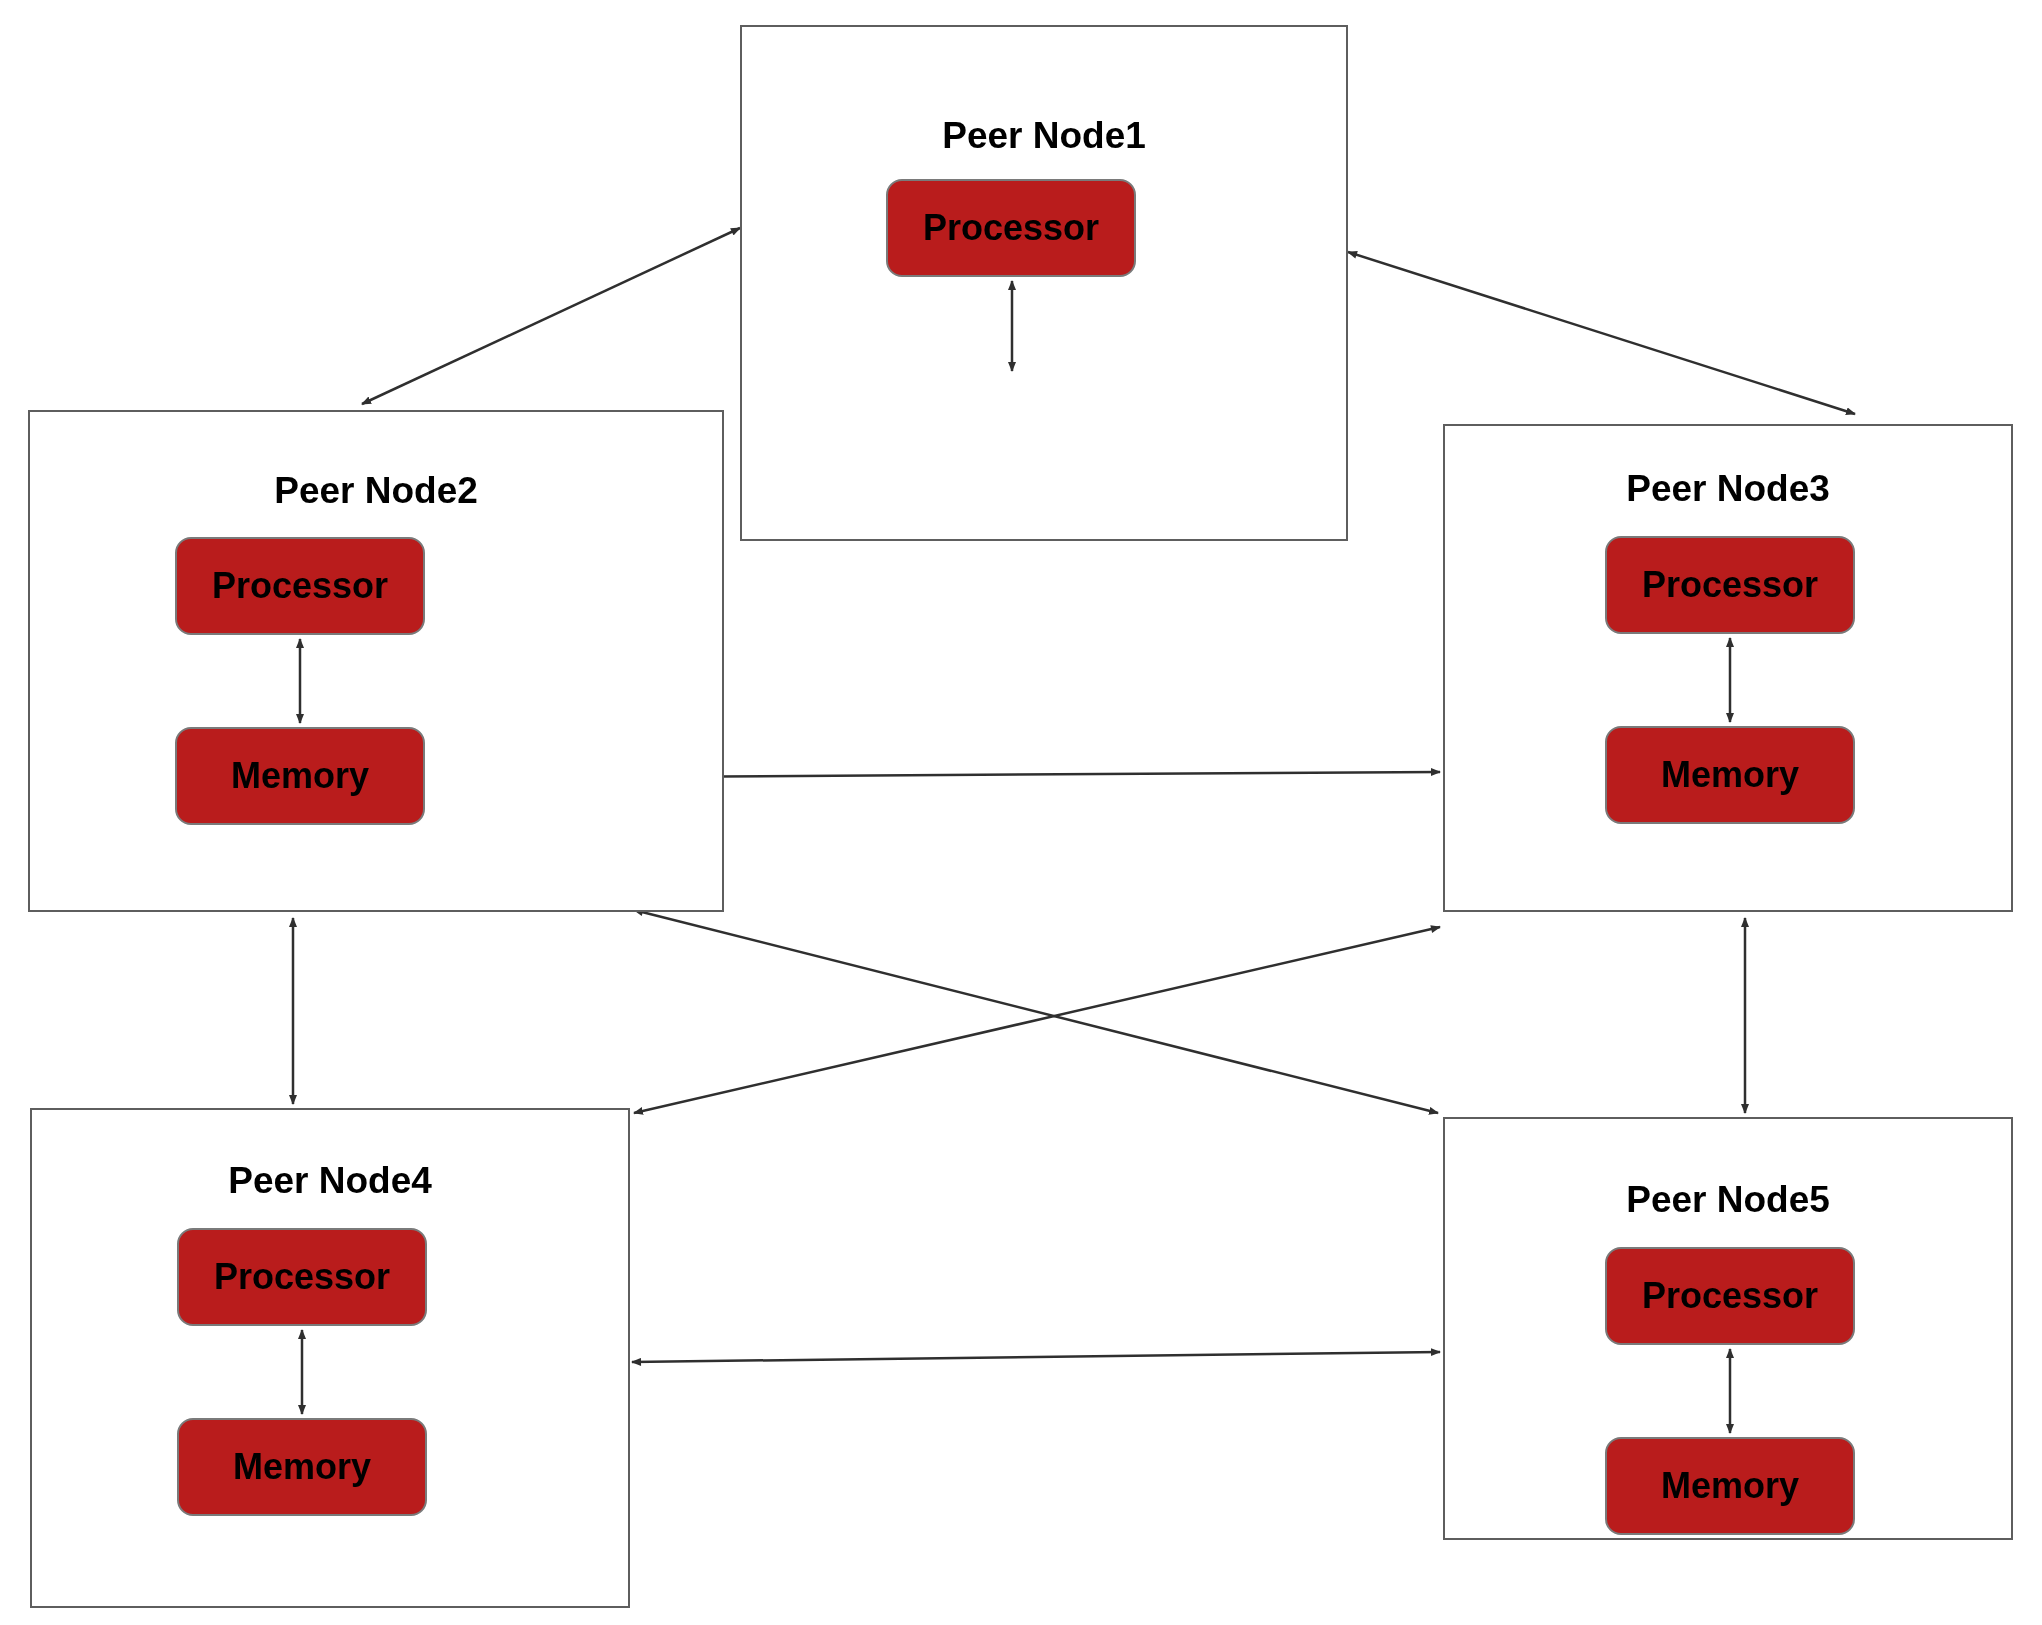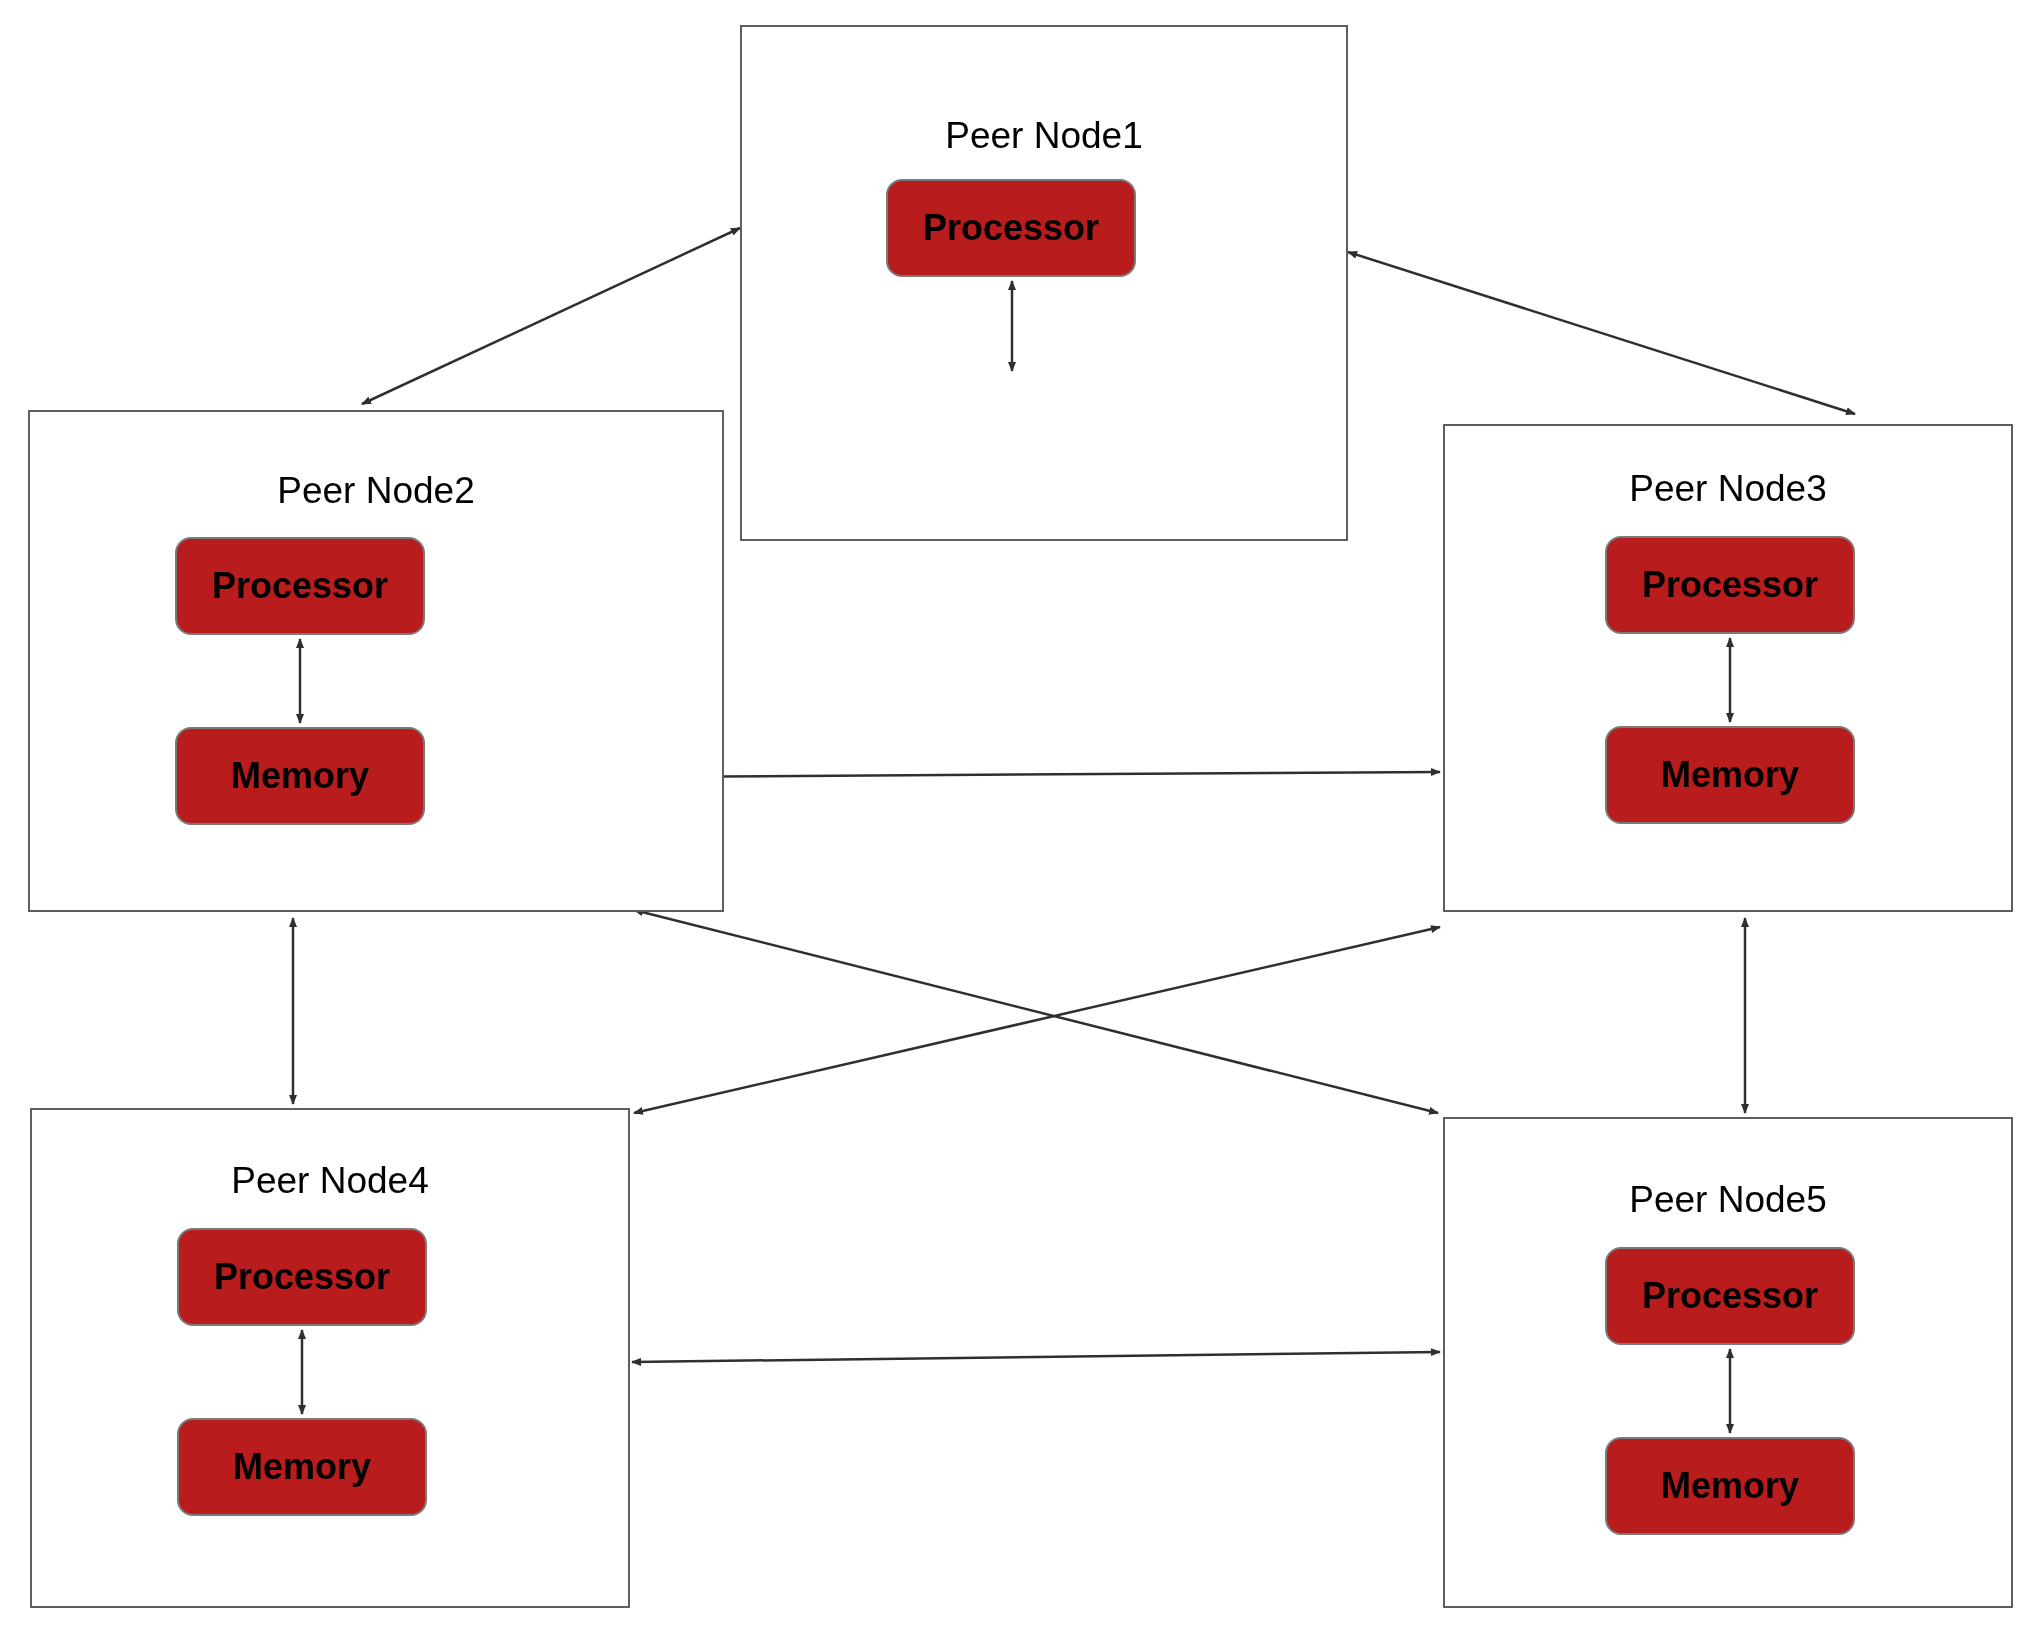--- a/index.html
+++ b/index.html
@@ -30,21 +30,21 @@
     position: absolute;
     box-sizing: border-box;
     background: #ffffff;
     border: 2px solid #5e5e5e;
   }
   .node-title {
     position: absolute;
     left: 0;
     right: 0;
     text-align: center;
-    font-weight: normal;
+    font-weight: bold;
     color: #000000;
     white-space: nowrap;
   }
   .part-box {
     position: absolute;
     box-sizing: border-box;
     background: #b91c1c;
     border: 2px solid #7a7a7a;
     border-radius: 16px;
     display: flex;
@@ -165,21 +165,21 @@
           <path d="M10,0 L0,4 L10,8 z" fill="#2f2f2f"></path>
         </marker>
       </defs>
       <line x1="30" y1="4" x2="30" y2="88" stroke="#2f2f2f" stroke-width="2.5" marker-start="url(#n4-astart)" marker-end="url(#n4-aend)"></line>
     </svg>
     <div class="part-box" style="left:145px; top:308px; width:250px; height:98px;">
       <span class="part-label" style="font-size:36px;">Memory</span>
     </div>
   </div>
 
-  <div class="node-box" style="left:1443px; top:1117px; width:570px; height:491px;">
+  <div class="node-box" style="left:1443px; top:1117px; width:570px; height:423px;">
     <div class="node-title" style="top:60px; font-size:37px;">Peer Node5</div>
     <div class="part-box" style="left:160px; top:128px; width:250px; height:98px;">
       <span class="part-label" style="font-size:36px;">Processor</span>
     </div>
     <svg style="position:absolute; left:255px; top:226px; width:60px; height:92px;" viewBox="0 0 60 92" xmlns="http://www.w3.org/2000/svg">
       <defs>
         <marker id="n5-aend" markerWidth="12" markerHeight="12" refX="9" refY="4" orient="auto" markerUnits="userSpaceOnUse">
           <path d="M0,0 L10,4 L0,8 z" fill="#2f2f2f"></path>
         </marker>
         <marker id="n5-astart" markerWidth="12" markerHeight="12" refX="1" refY="4" orient="auto" markerUnits="userSpaceOnUse">

